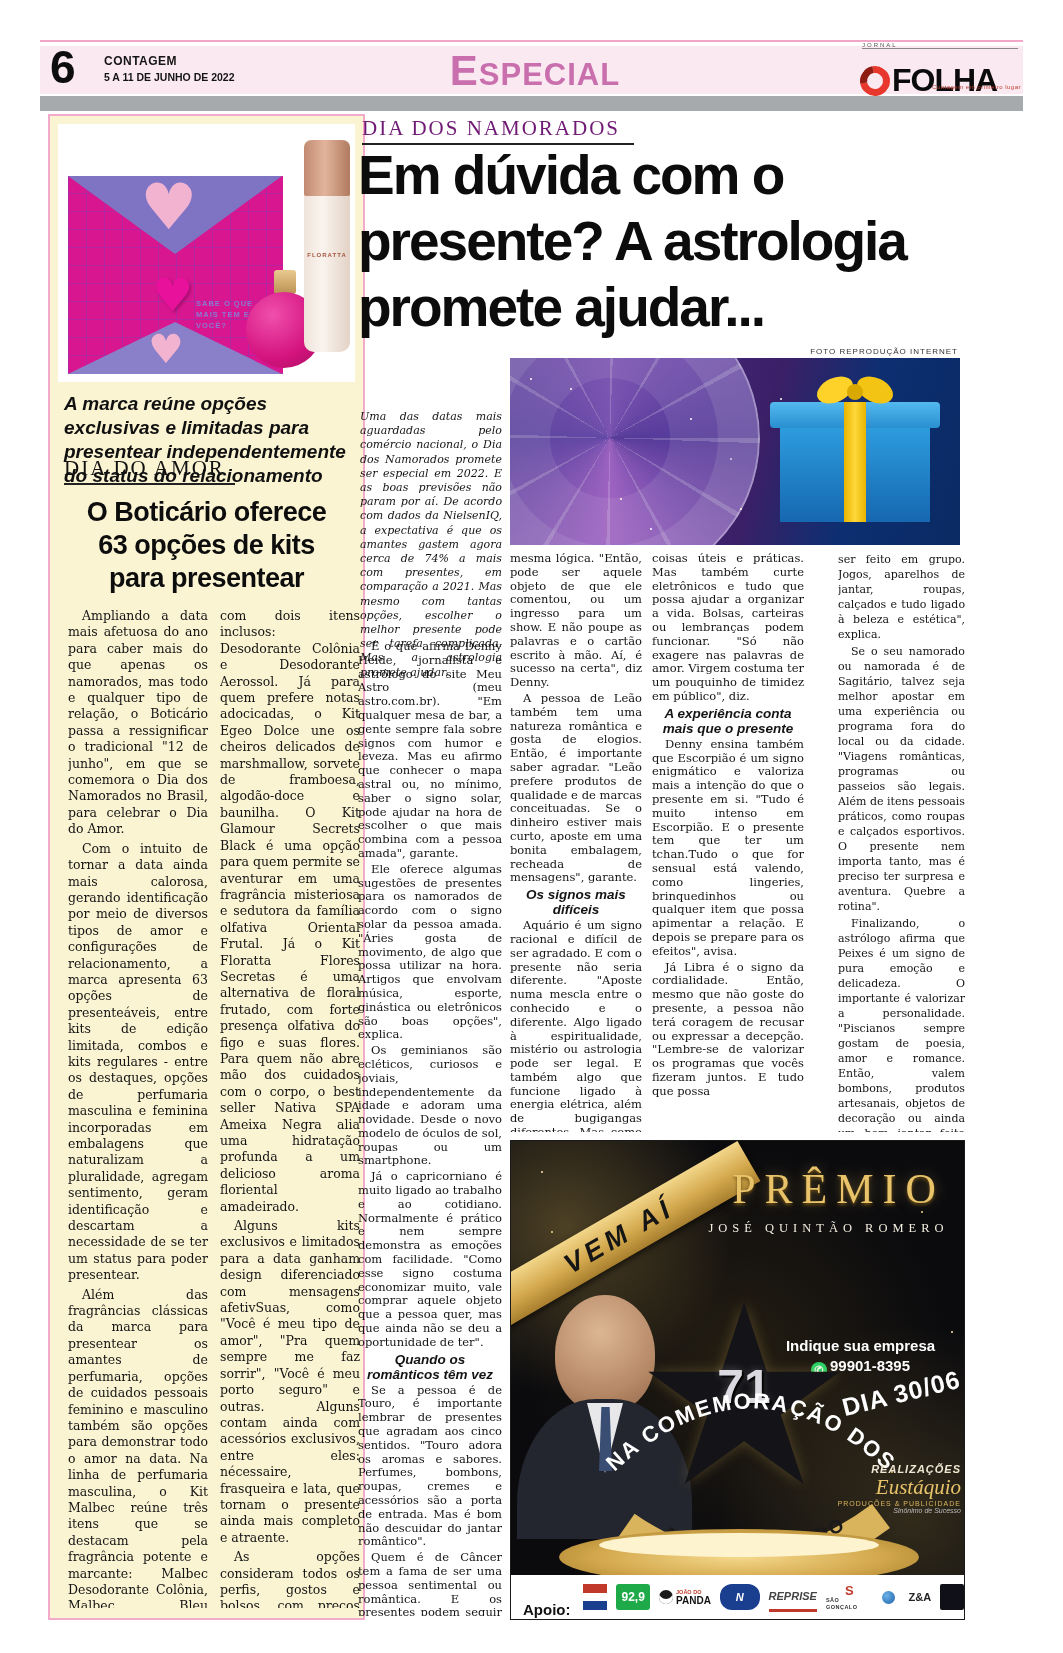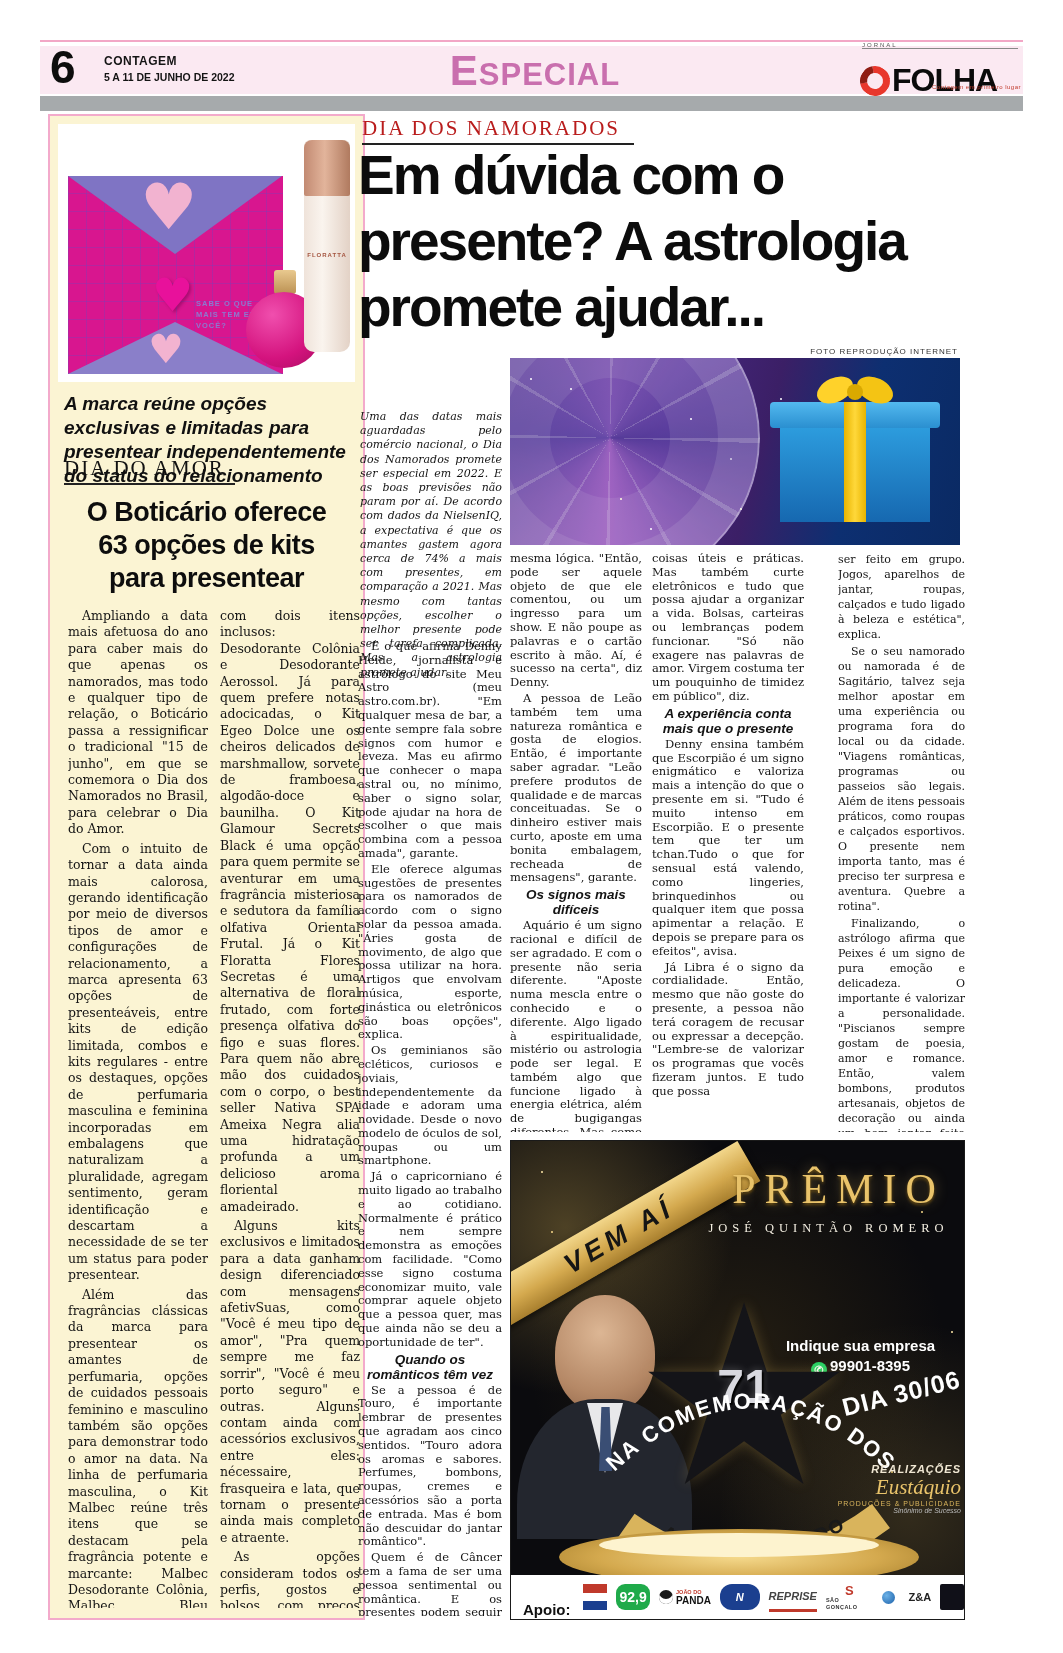--- a/index.html
+++ b/index.html
@@ -50,21 +50,21 @@
   .caption{position:absolute;left:14px;top:276px;width:288px;font-weight:700;font-style:italic;font-size:19px;line-height:24px;color:#101010;}
   .skicker{position:absolute;left:14px;top:340px;font-family:"Liberation Serif",serif;font-size:21px;letter-spacing:2px;color:#111;border-bottom:2px solid #222;padding:0 10px 2px 0;}
   .sheadline{position:absolute;left:6px;top:380px;width:301px;text-align:center;font-size:27px;line-height:33px;font-weight:900;letter-spacing:-.5px;color:#0d0d0d;}
   .leftcol{position:absolute;font-family:"DejaVu Serif",serif;font-size:12.5px;line-height:16.4px;text-align:justify;overflow:hidden;}
   .leftcol p{margin:0 0 3px;text-indent:14px;}
   .leftcol p.cont{text-indent:0;}
   .colA{left:18px;top:492px;width:140px;height:1000px;}
   .colB{left:170px;top:492px;width:140px;height:1000px;}
 
   
-  .mkicker{left:362px;top:116px;font-family:"Liberation Serif",serif;font-size:21px;letter-spacing:2px;color:#b91c1c;border-bottom:2px solid #222;padding:0 14px 2px 0;}
+  .mkicker{left:362px;top:116px;font-family:"Liberation Serif",serif;font-size:21px;letter-spacing:2px;color:#701a75;border-bottom:2px solid #222;padding:0 14px 2px 0;}
   .mheadline{left:358px;top:142px;width:606px;font-size:55px;line-height:66px;font-weight:900;letter-spacing:-2px;color:#0c0c0c;}
   .credit{left:660px;top:347px;width:298px;text-align:right;font-size:8px;letter-spacing:1px;color:#333;}
   .photo{left:510px;top:358px;width:450px;height:187px;overflow:hidden;
       background:linear-gradient(105deg,#1c1240,#45277e 35%,#3b1f66 55%,#0d2f71 75%,#0a2a63);}
   .wheel{position:absolute;left:-50px;top:-70px;width:300px;height:300px;border-radius:50%;opacity:.85;
       background:repeating-conic-gradient(rgba(255,255,255,.22) 0 2deg,transparent 2deg 30deg),
                  conic-gradient(#8a5fc0,#5a3fa0,#b06fd0,#6a4fb0,#8a5fc0);
       box-shadow:inset 0 0 0 2px rgba(255,255,255,.4),inset 0 0 0 42px rgba(255,255,255,.12),inset 0 0 0 90px rgba(255,255,255,.10);}
   .starsdots{position:absolute;left:20px;top:20px;width:2px;height:2px;background:#fff;border-radius:50%;
       box-shadow:40px 10px 0 #fff,90px 120px 0 #ffd,160px 40px 0 #fff,210px 130px 0 #ffe,120px 150px 0 #fff,250px 20px 0 #fff,300px 90px 0 #ffd,200px 80px 0 rgba(255,255,255,.7);}
@@ -117,21 +117,21 @@
   .adreal .r2{font-family:"Liberation Serif",serif;font-style:italic;font-size:21px;color:#e9c36a;}
   .adreal .r3{font-size:7px;letter-spacing:1px;color:#d9b45c;}
   .adreal .r4{font-size:7px;font-style:italic;color:#bbb;}
   .podium{position:absolute;left:48px;top:388px;width:360px;height:56px;border-radius:50%;
       background:radial-gradient(ellipse at center,#f5d98c 0%,#d4a94e 55%,#9c7524 100%);}
   .podium2{position:absolute;left:88px;top:392px;width:280px;height:24px;border-radius:50%;background:#fdf3cf;}
   .apoio{position:absolute;left:0;bottom:0;width:100%;height:44px;background:#fff;display:flex;align-items:center;gap:9px;padding-left:12px;box-sizing:border-box;}
   .apoio .lbl{font-size:15px;font-weight:700;color:#111;margin-right:4px;margin-top:24px;}
   .chip{height:26px;display:flex;flex-direction:column;align-items:center;justify-content:center;font-weight:900;}
   .c1{width:24px;background:linear-gradient(180deg,#c0392b 33%,#fff 33% 66%,#1b3f8f 66%);}
-  .c2{width:34px;background:#1faa4a;color:#fff;font-size:14px;border-radius:9px;}
+  .c2{width:34px;background:#1faa4a;color:#fff;font-size:12px;border-radius:3px;}
   .c3 .t{font-size:5.5px;color:#c0392b;line-height:6px;}
   .c3 .b{font-size:10px;color:#111;line-height:11px;}
   .pandaicon{width:14px;height:14px;border-radius:50%;background:#1a1a1a;box-shadow:inset 0 -5px 0 #fff;}
   .c3{flex-direction:row;gap:3px;}
   .c4{width:40px;background:#1b3f8f;color:#fff;font-size:11px;font-style:italic;border-radius:12px;}
   .c5{color:#444;font-size:11px;font-style:italic;border-bottom:3px solid #c0392b;}
   .c6 .t{font-size:13px;color:#c0392b;line-height:13px;}
   .c6 .b{font-size:5.5px;color:#333;line-height:7px;letter-spacing:.5px;}
   .c7{flex-direction:row;gap:14px;color:#222;font-size:11px;}
   .globe{width:13px;height:13px;border-radius:50%;background:radial-gradient(circle at 35% 35%,#6db3e8,#1b5fa8);}
@@ -175,21 +175,21 @@
       <div class="spraylabel">FLORATTA</div>
     </div>
     <div class="caption">A marca reúne opções exclusivas e limitadas para presentear independentemente do status do relacionamento</div>
     <div class="skicker">DIA DO AMOR</div>
     <div class="sheadline">
       <div>O Boticário oferece</div>
       <div>63 opções de kits</div>
       <div>para presentear</div>
     </div>
     <div class="leftcol colA">
-      <p>Ampliando a data mais afetuosa do ano para caber mais do que apenas os namorados, mas todo e qualquer tipo de relação, o Boticário passa a ressignificar o tradicional "15 de junho", em que se comemora o Dia dos Namorados no Brasil, para celebrar o Dia do Amor.</p>
+      <p>Ampliando a data mais afetuosa do ano para caber mais do que apenas os namorados, mas todo e qualquer tipo de relação, o Boticário passa a ressignificar o tradicional "12 de junho", em que se comemora o Dia dos Namorados no Brasil, para celebrar o Dia do Amor.</p>
       <p>Com o intuito de tornar a data ainda mais calorosa, gerando identificação por meio de diversos tipos de amor e configurações de relacionamento, a marca apresenta 63 opções de presenteáveis, entre kits de edição limitada, combos e kits regulares - entre os destaques, opções de perfumaria masculina e feminina incorporadas em embalagens que naturalizam a pluralidade, agregam sentimento, geram identificação e descartam a necessidade de se ter um status para poder presentear.</p>
       <p>Além das fragrâncias clássicas da marca para presentear os amantes de perfumaria, opções de cuidados pessoais feminino e masculino também são opções para demonstrar todo o amor na data. Na linha de perfumaria masculina, o Kit Malbec reúne três itens que se destacam pela fragrância potente e marcante: Malbec Desodorante Colônia, Malbec Bleu Desodorante de Colônia e o Desodorante Antitranspirante Aerossol. Já a perfumaria feminina, uma opção para surpreender é o Kit Lily com o Desodorante Colônia, Creme Acetinado e o Creme para Mãos.</p>
 
     </div>
     <div class="leftcol colB">
       <p class="cont">com dois itens inclusos: Desodorante Colônia e Desodorante Aerossol. Já para quem prefere notas adocicadas, o Kit Egeo Dolce une os cheiros delicados de marshmallow, sorvete de framboesa, algodão-doce e baunilha. O Kit Glamour Secrets Black é uma opção para quem permite se aventurar em uma fragrância misteriosa e sedutora da família olfativa Oriental Frutal. Já o Kit Floratta Flores Secretas é uma alternativa de floral frutado, com forte presença olfativa do figo e suas flores. Para quem não abre mão dos cuidados com o corpo, o best seller Nativa SPA Ameixa Negra alia uma hidratação profunda a um delicioso aroma floriental amadeirado.</p>
       <p>Alguns kits exclusivos e limitados para a data ganham design diferenciado com mensagens afetivSuas, como "Você é meu tipo de amor", "Pra quem sempre me faz sorrir", "Você é meu porto seguro" e outras. Alguns contam ainda com acessórios exclusivos, entre eles: nécessaire, frasqueira e lata, que tornam o presente ainda mais completo e atraente.</p>
       <p>As opções consideram todos os perfis, gostos e bolsos, com preços que variam entre R$ 29,60 e R$ 299,90.</p>
 
     </div>

